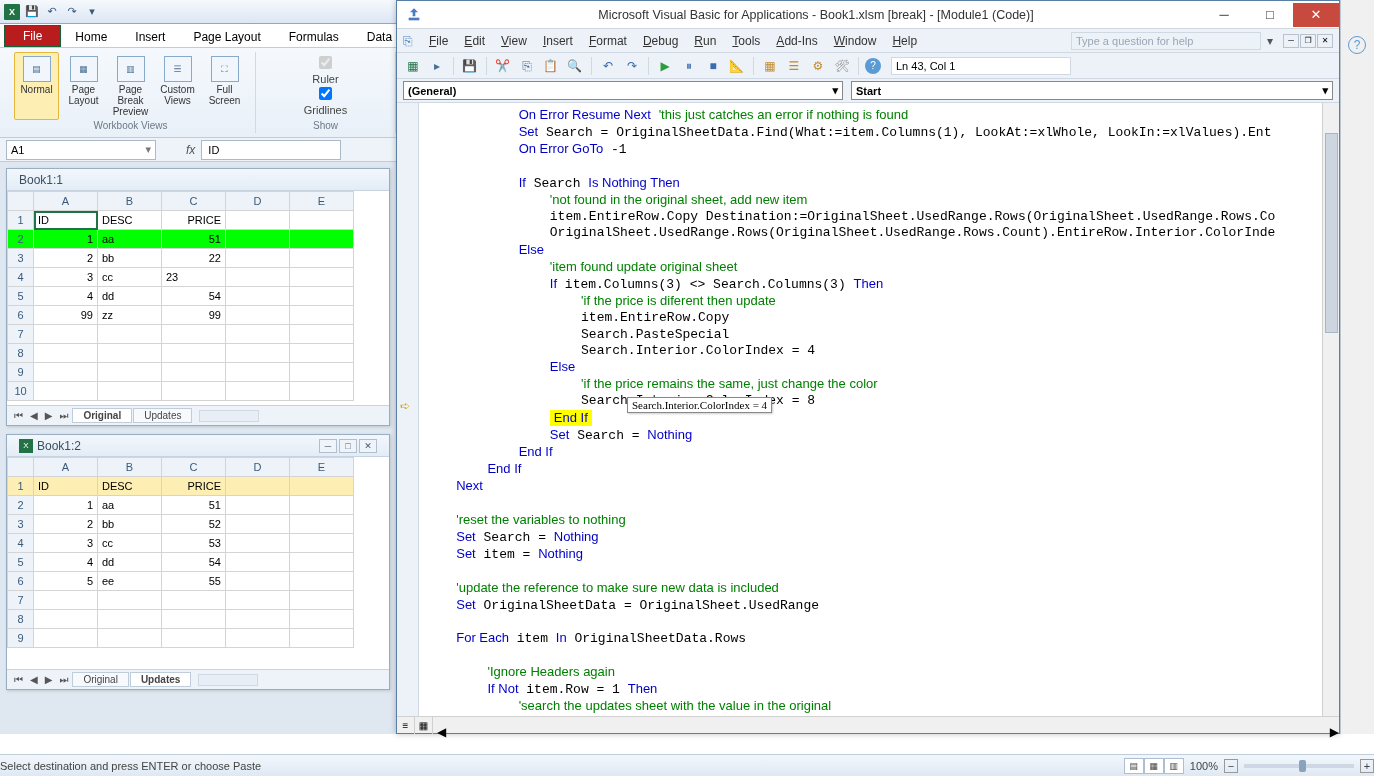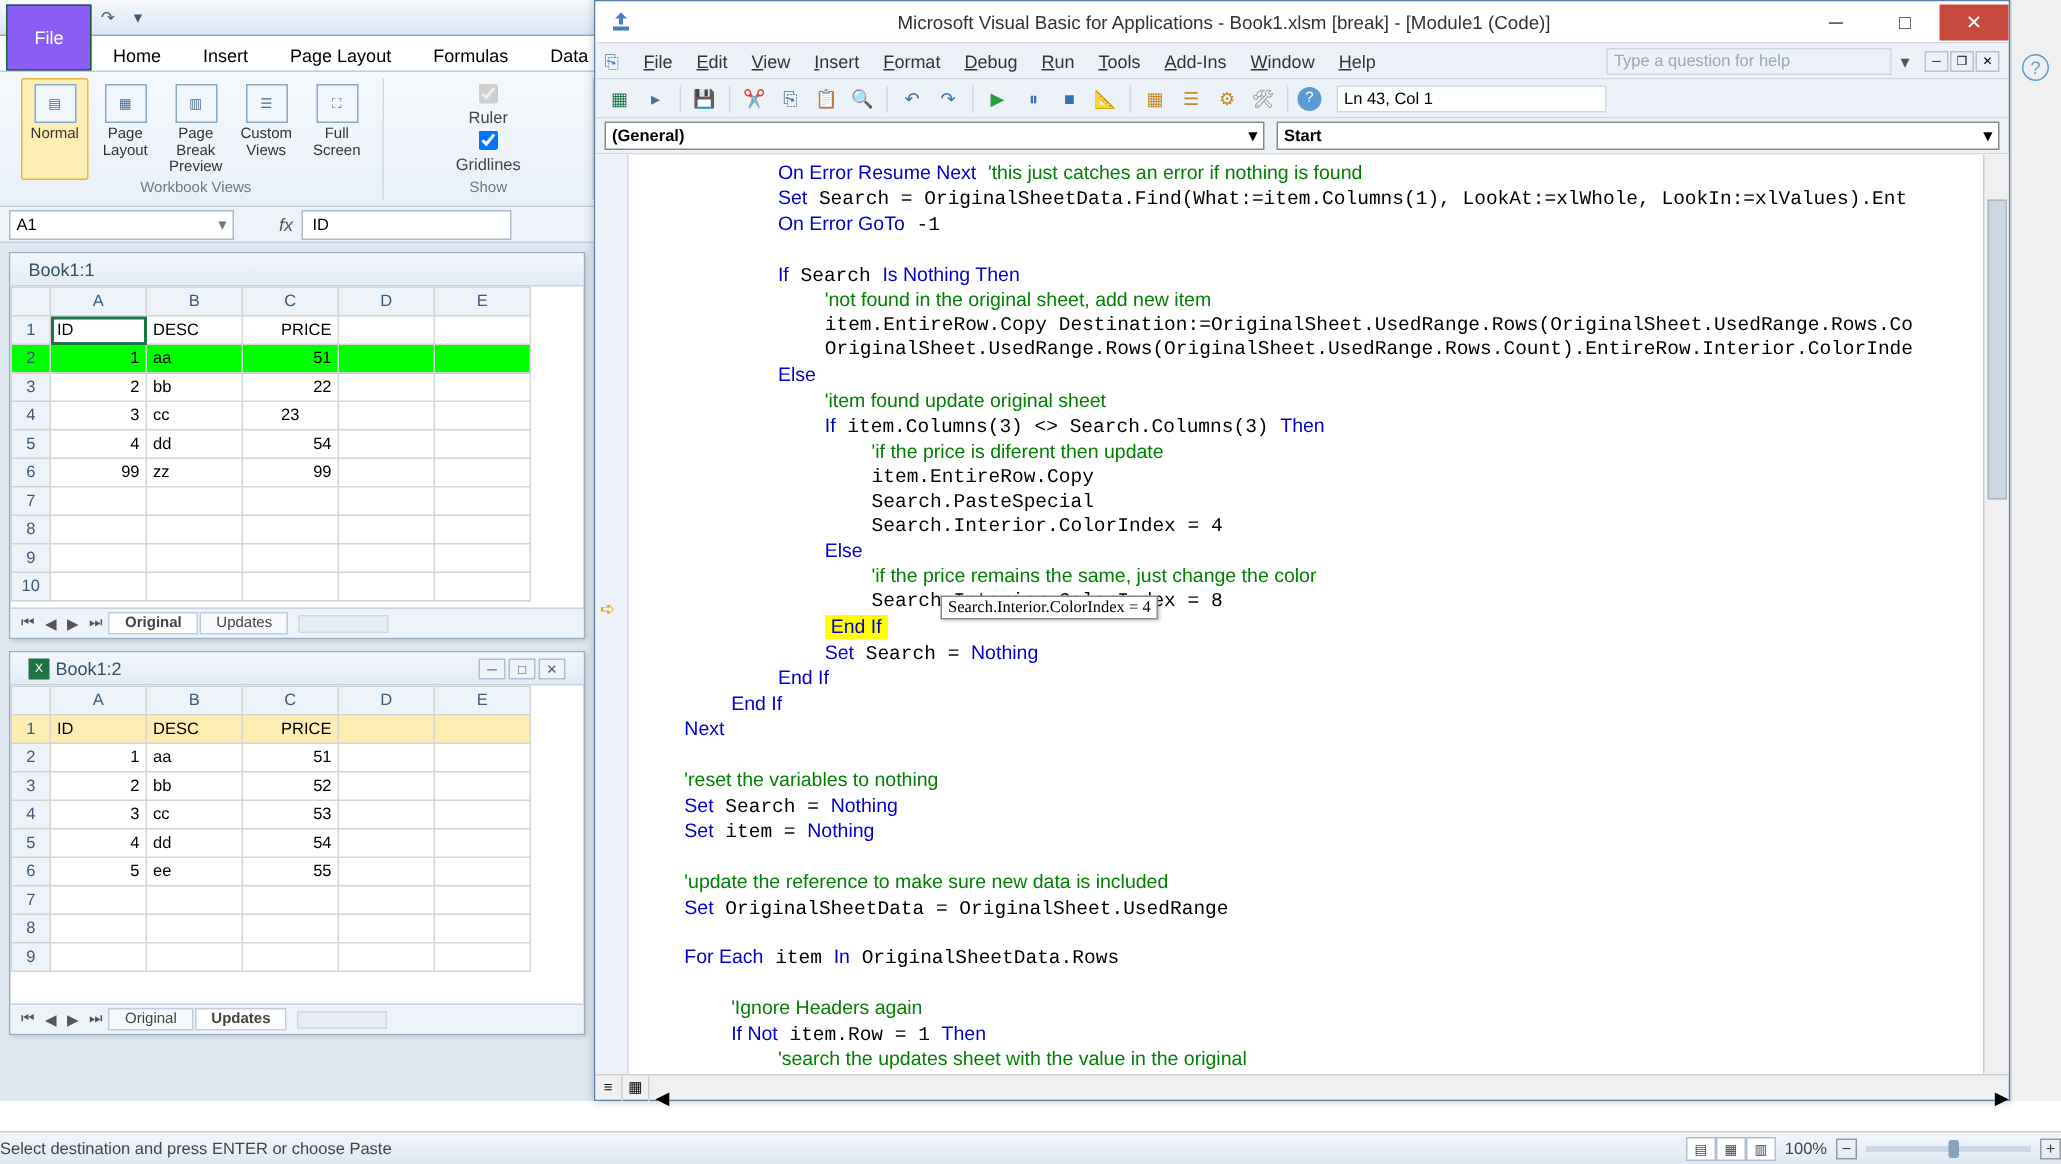--- a/index.html
+++ b/index.html
@@ -2,21 +2,21 @@
 <html><head>
 <meta charset="utf-8">
 <style>
 * { box-sizing: border-box; margin: 0; padding: 0; font-family: 'Segoe UI', Tahoma, sans-serif; }
 body { width: 1374px; height: 776px; overflow: hidden; background: #fff; position: relative; font-size: 12px; }
 .qat { height: 24px; background: linear-gradient(#f6f9fc,#dce6f4); border-bottom: 1px solid #8da9c4; display: flex; align-items: center; padding: 0 4px; gap: 4px; }
 .qat .xicon { width:16px; height:16px; background:#217346; color:#fff; display:flex; align-items:center; justify-content:center; font-size:9px; font-weight:bold; border-radius:1px; }
 .qat .qbtn { width:16px; height:16px; display:flex; align-items:center; justify-content:center; color:#3a5a7a; font-size:11px; }
 .ribbon-tabs { height: 24px; background:#fff; display:flex; align-items:flex-end; padding-left:4px; border-bottom:1px solid #bfcddb; position:relative; }
 .rtab { padding: 3px 14px; font-size:12px; color:#000000; cursor:pointer; }
-.rtab.file { background:#8b5cf6; color:#fff; border:1px solid #15623a; padding:14px 18px; }
+.rtab.file { background:#b91c1c; color:#fff; border:1px solid #15623a; padding:3px 18px; }
 .help-circle { position:absolute; right:6px; top:3px; width:18px; height:18px; border:1px solid #5b9bd5; border-radius:50%; color:#5b9bd5; display:flex; align-items:center; justify-content:center; font-size:12px; }
 .ribbon { height: 90px; background: linear-gradient(#f5f9fd,#e9f0f8); border-bottom:1px solid #bfcddb; display:flex; padding:4px 6px; }
 .rgroup { border-right:1px solid #d0dae6; padding:0 8px; display:flex; flex-direction:column; }
 .rgroup .btns { display:flex; gap:2px; flex:1; }
 .bigbtn { width:48px; display:flex; flex-direction:column; align-items:center; justify-content:flex-start; padding-top:3px; gap:2px; cursor:pointer; border:1px solid transparent; border-radius:2px; }
 .bigbtn.selected { background:#fdeeb3; border-color:#e6b73b; }
 .bigbtn .icon { width:28px; height:26px; border:1px solid #88a9c7; background:#f0f6fc; display:flex; align-items:center; justify-content:center; font-size:9px; color:#4a6e92; }
 .bigbtn .lbl { font-size:10px; line-height:11px; text-align:center; color:#333; }
 .rgroup .caption { font-size:10px; color:#6a7a8a; text-align:center; padding-bottom:2px; }
 .chk { font-size:11px; display:flex; align-items:center; gap:4px; margin:2px 0; color:#444;flex-direction:column; }
@@ -209,21 +209,21 @@
               <td class="" style="text-align:right">2</td>
               <td class="" style="">bb</td>
               <td class="" style="text-align:right">22</td>
               <td class="" style=""></td>
               <td class="" style=""></td>
             </tr>
             <tr class="">
               <td class="rowhdr">4</td>
               <td class="" style="text-align:right">3</td>
               <td class="" style="">cc</td>
-              <td class="" style="text-align:center">23</td>
+              <td class="" style="text-align:left">23</td>
               <td class="" style=""></td>
               <td class="" style=""></td>
             </tr>
             <tr class="">
               <td class="rowhdr">5</td>
               <td class="" style="text-align:right">4</td>
               <td class="" style="">dd</td>
               <td class="" style="text-align:right">54</td>
               <td class="" style=""></td>
               <td class="" style=""></td>

